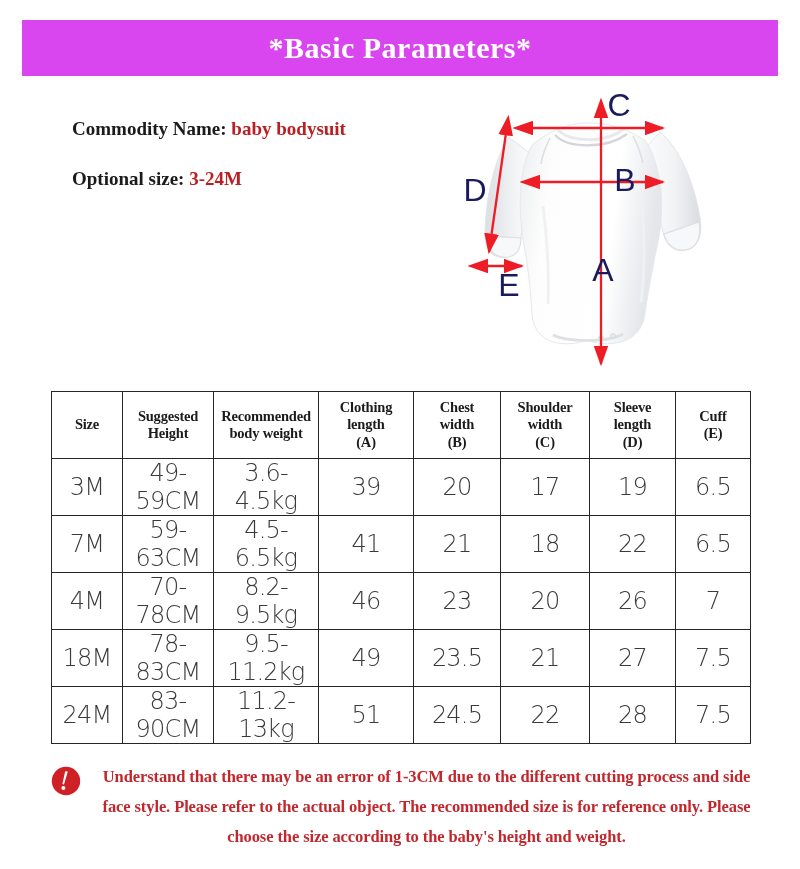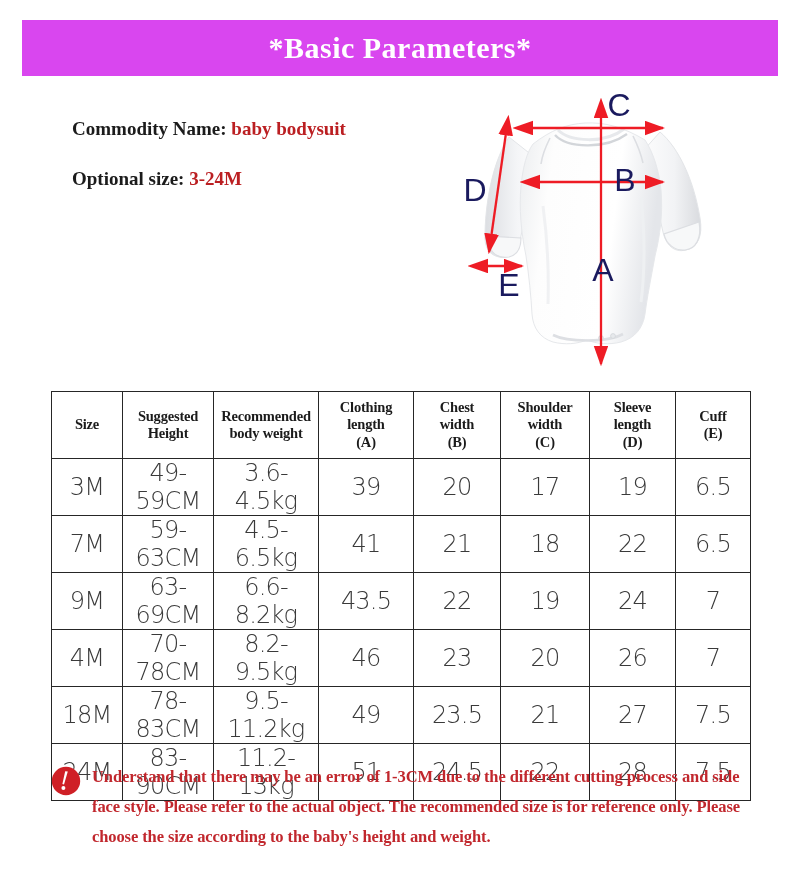--- a/index.html
+++ b/index.html
@@ -110,20 +110,21 @@
   col.c-cuff   { width: 75px; }
 
   
   #warning {
     position: absolute;
     left: 51px;
     top: 762px;
     width: 710px;
     display: flex;
     align-items: flex-start;
+    text-align: center;
   }
   #warning-icon {
     flex: 0 0 auto;
     width: 30px;
     height: 30px;
     margin-top: 4px;
     margin-right: 11px;
   }
   #warning-text {
     font-family: "Liberation Serif", serif;
@@ -308,30 +309,20 @@
         <td>7M</td>
         <td>59-63CM</td>
         <td>4.5-6.5kg</td>
         <td>41</td>
         <td>21</td>
         <td>18</td>
         <td>22</td>
         <td>6.5</td>
       </tr>
       <tr>
-        <td>9M</td>
-        <td>63-69CM</td>
-        <td>6.6-8.2kg</td>
-        <td>43.5</td>
-        <td>22</td>
-        <td>19</td>
-        <td>24</td>
-        <td>7</td>
-      </tr>
-      <tr>
         <td>4M</td>
         <td>70-78CM</td>
         <td>8.2-9.5kg</td>
         <td>46</td>
         <td>23</td>
         <td>20</td>
         <td>26</td>
         <td>7</td>
       </tr>
       <tr>

